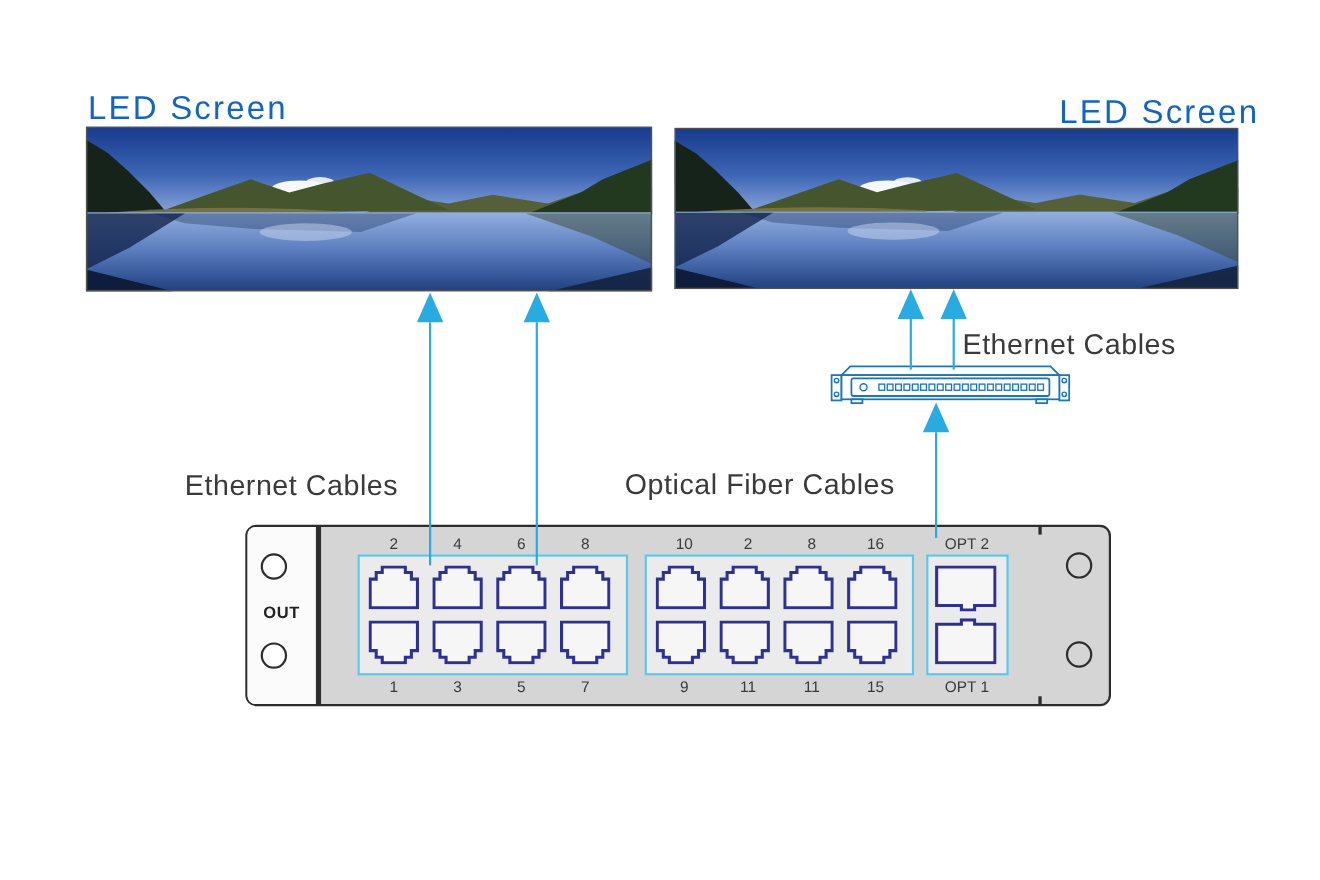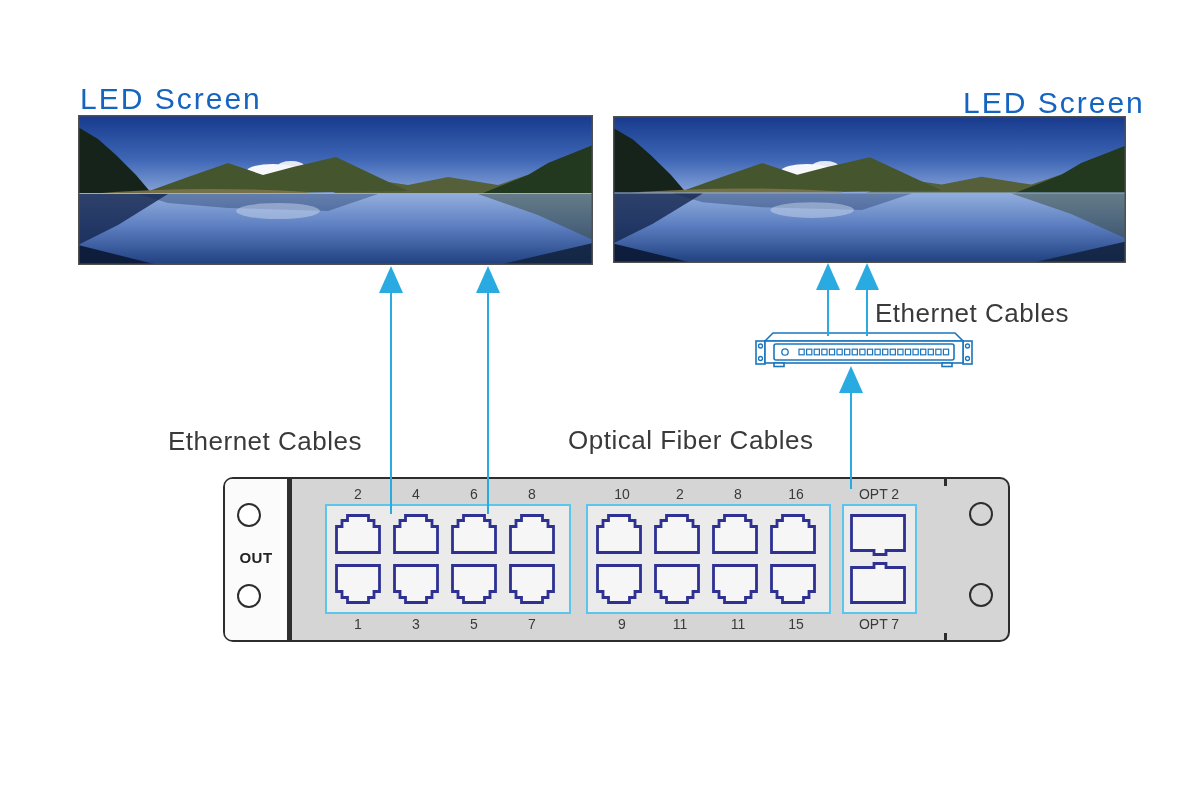--- a/index.html
+++ b/index.html
@@ -259,17 +259,17 @@
     <span class="pnum" style="left:654px;top:7px;">OPT 2</span>
 
     <span class="pnum" style="left:133px;top:137px;">1</span>
     <span class="pnum" style="left:191px;top:137px;">3</span>
     <span class="pnum" style="left:249px;top:137px;">5</span>
     <span class="pnum" style="left:307px;top:137px;">7</span>
     <span class="pnum" style="left:397px;top:137px;">9</span>
     <span class="pnum" style="left:455px;top:137px;">11</span>
     <span class="pnum" style="left:513px;top:137px;">11</span>
     <span class="pnum" style="left:571px;top:137px;">15</span>
-    <span class="pnum" style="left:654px;top:137px;">OPT 7</span>
+    <span class="pnum" style="left:654px;top:137px;">OPT 1</span>
   </div>
 
 
 </div>
 
 </body></html>

